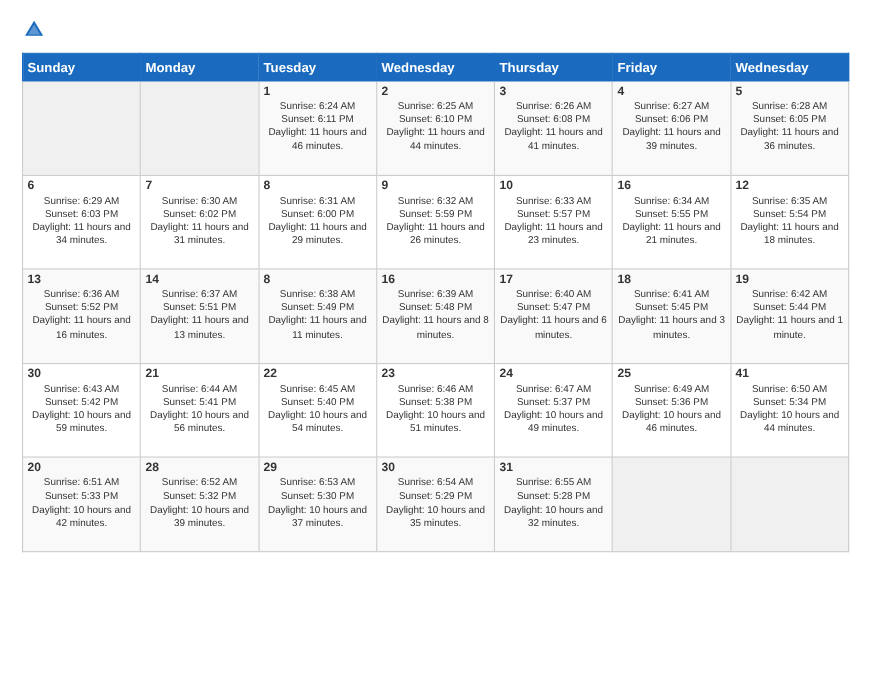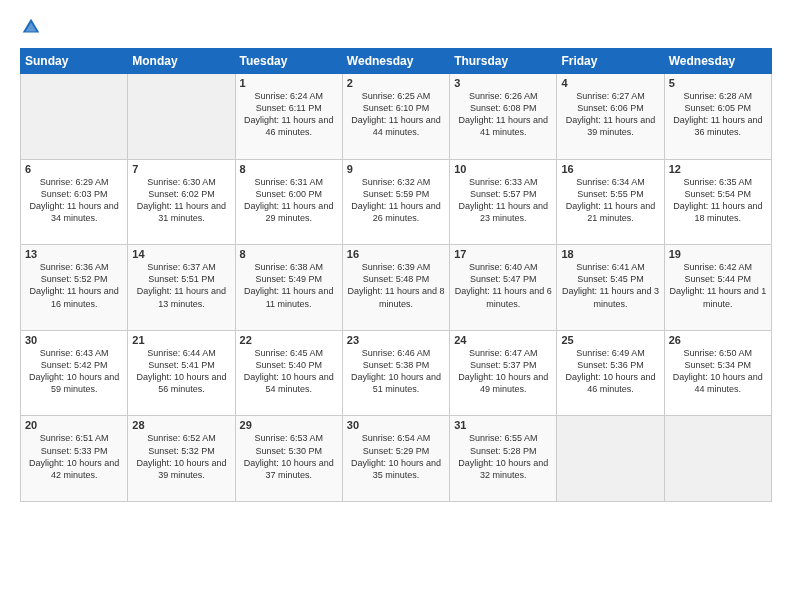--- a/index.html
+++ b/index.html
@@ -243,21 +243,21 @@
           </td>
           <td>
             <span class="day-num">24</span>
             <div class="day-info">Sunrise: 6:47 AM<br>Sunset: 5:37 PM<br>Daylight: 10 hours and 49 minutes.</div>
           </td>
           <td>
             <span class="day-num">25</span>
             <div class="day-info">Sunrise: 6:49 AM<br>Sunset: 5:36 PM<br>Daylight: 10 hours and 46 minutes.</div>
           </td>
           <td>
-            <span class="day-num">26</span>
+            <span class="day-num">41</span>
             <div class="day-info">Sunrise: 6:50 AM<br>Sunset: 5:34 PM<br>Daylight: 10 hours and 44 minutes.</div>
           </td>
         </tr>
         <tr>
           <td>
             <span class="day-num">20</span>
             <div class="day-info">Sunrise: 6:51 AM<br>Sunset: 5:33 PM<br>Daylight: 10 hours and 42 minutes.</div>
           </td>
           <td>
             <span class="day-num">28</span>

